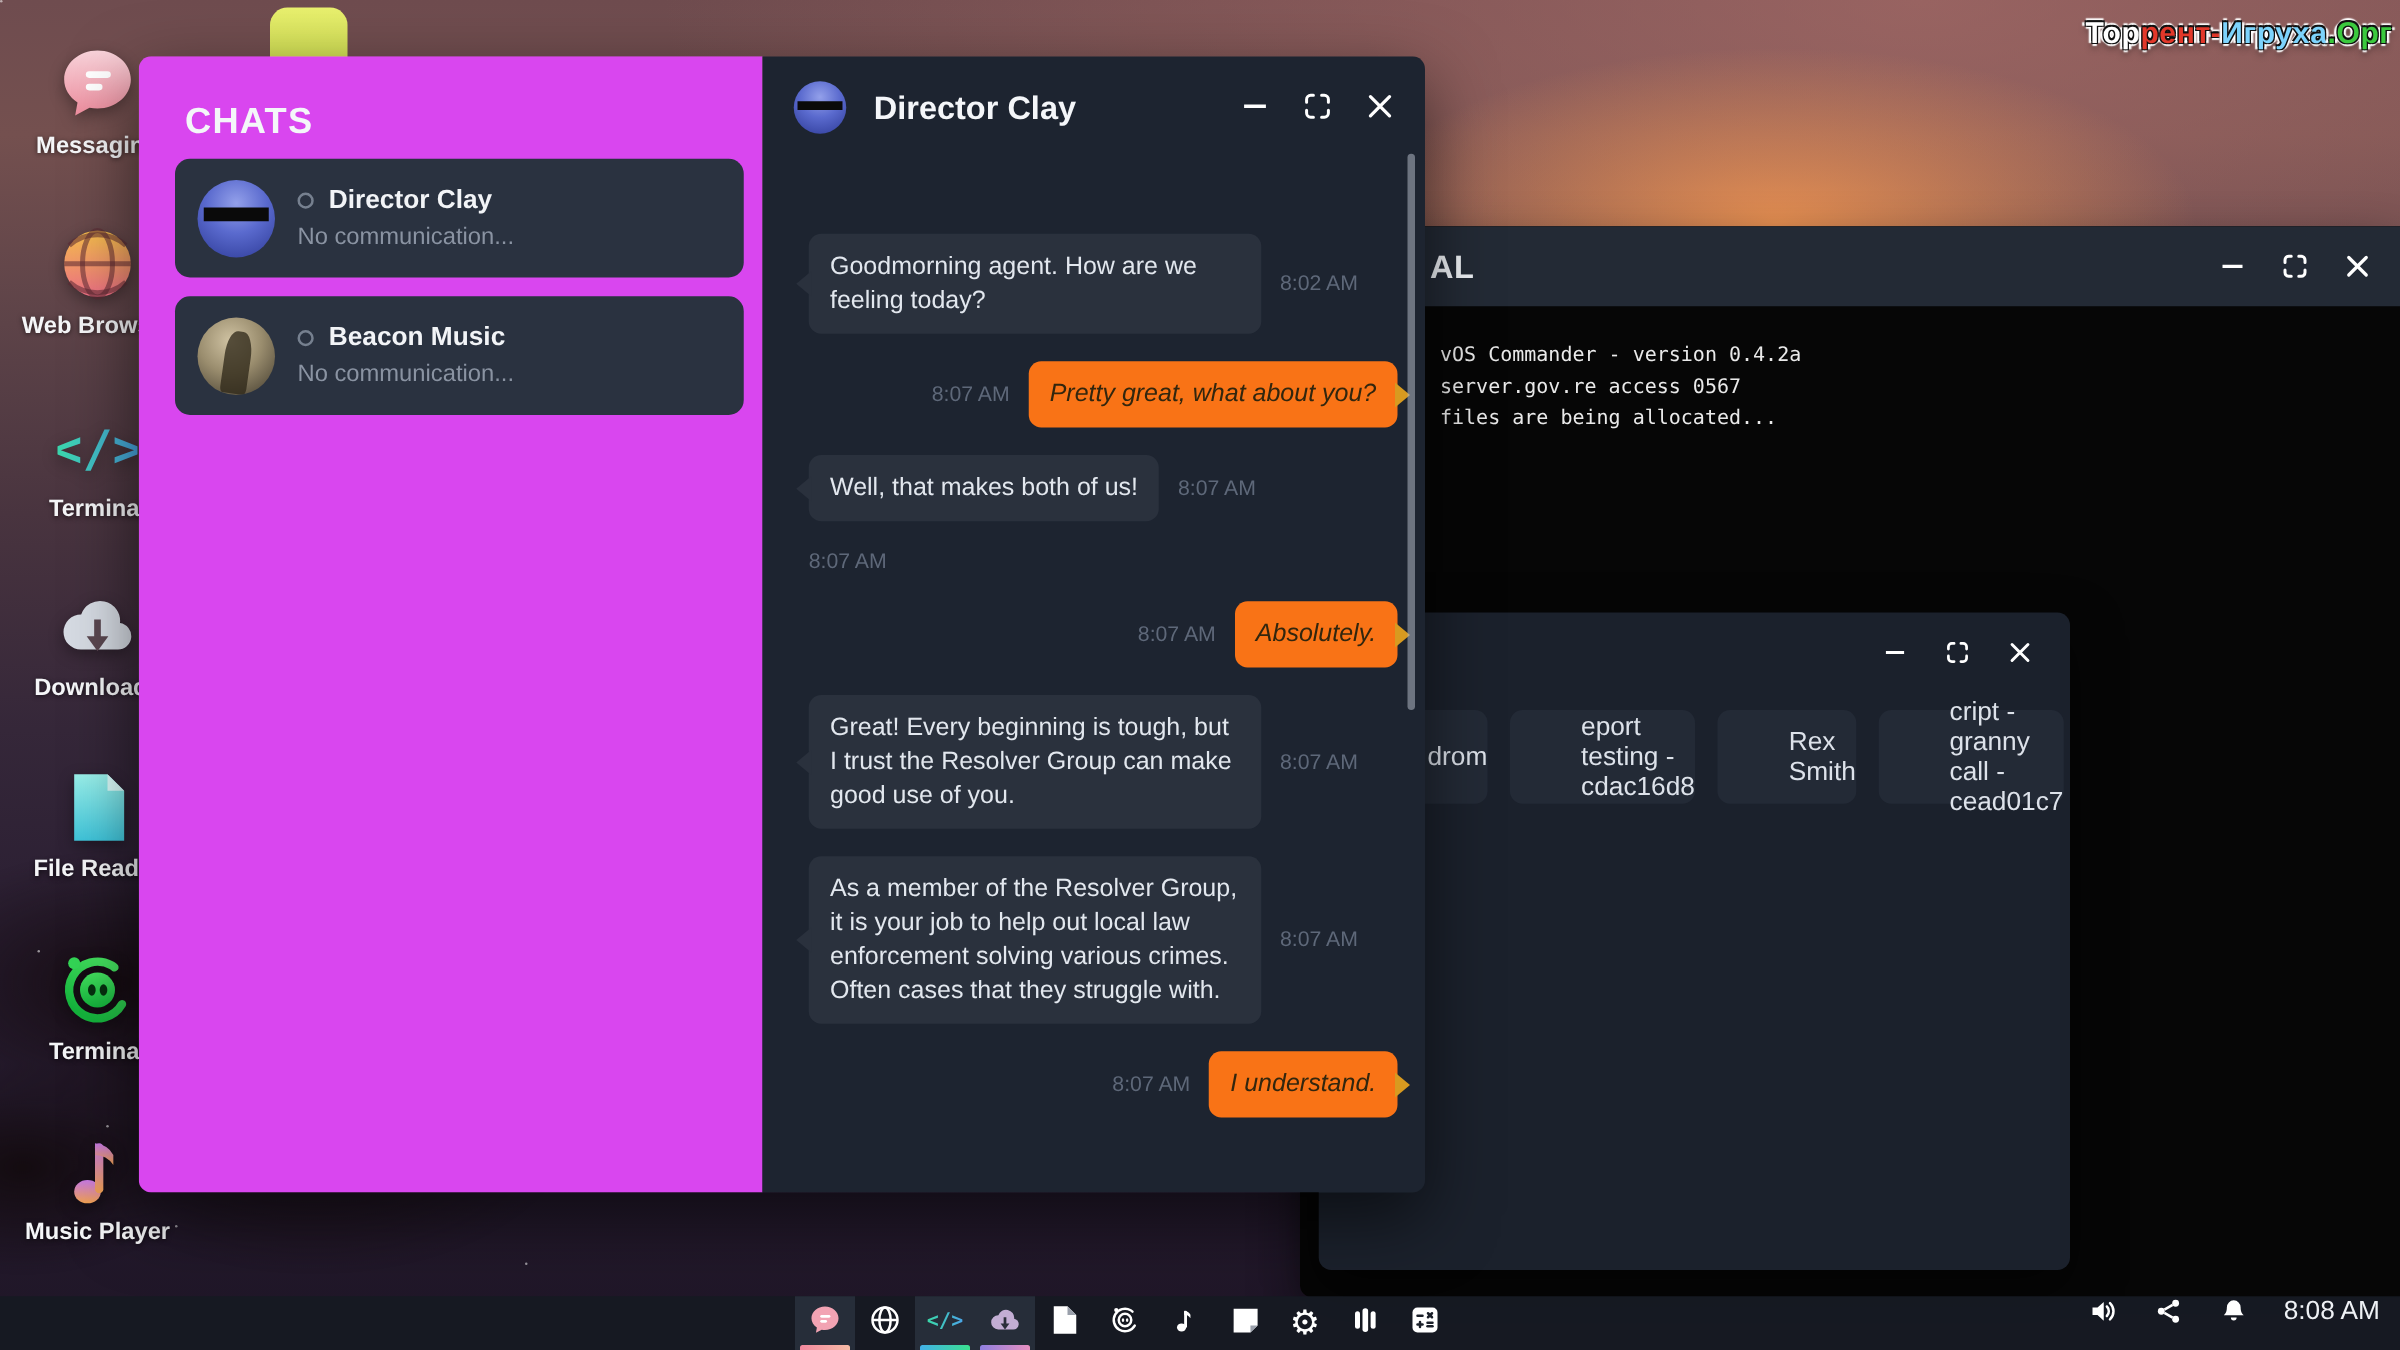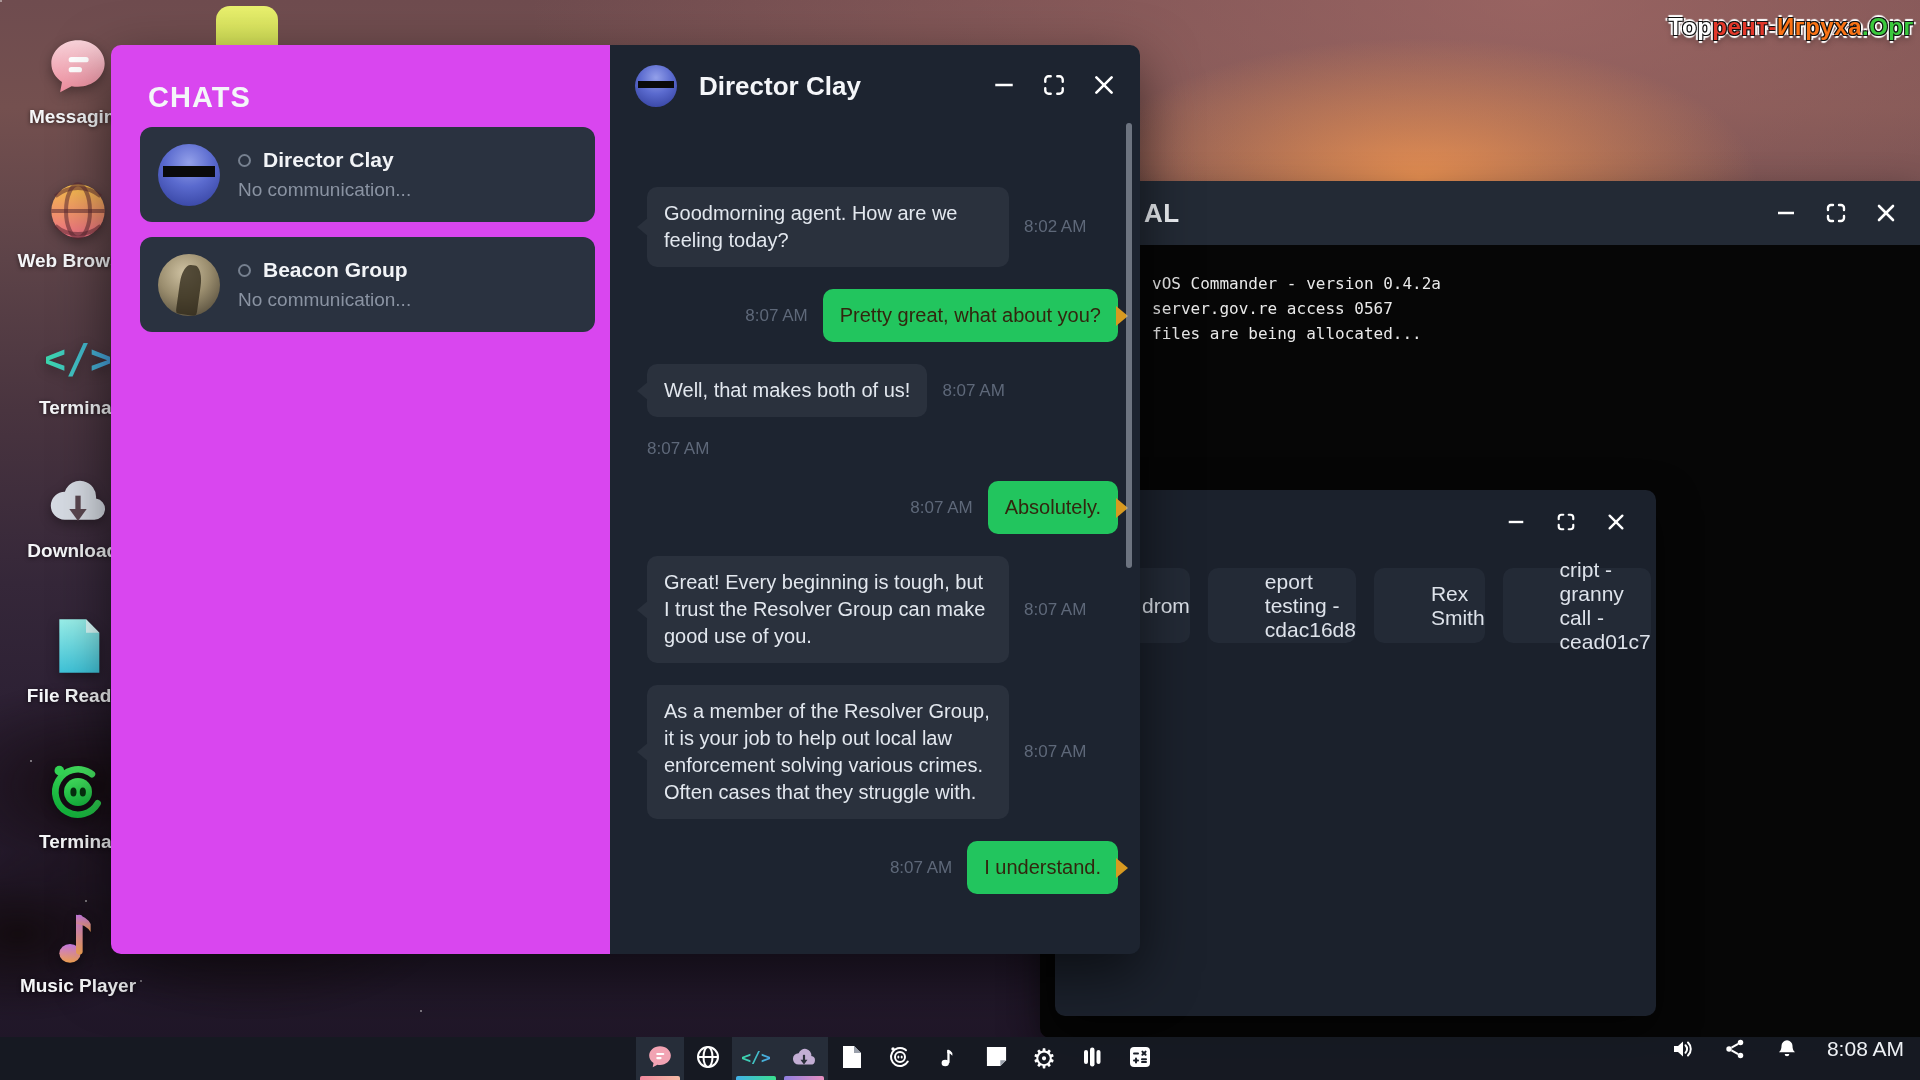--- a/index.html
+++ b/index.html
@@ -82,21 +82,21 @@
   .chat-title { font-size:26px; font-weight:700; color:#f4f6f9; }
   .chat-header .winbtns { margin-left:auto; padding-top:8px; }
   .messages { position:absolute; left:0; right:0; top:118px; bottom:0; overflow:hidden;
     padding:24px 22px 0 37px; display:flex; flex-direction:column; gap:22px; }
   .mrow { display:flex; align-items:center; gap:15px; }
   .mrow.out { justify-content:flex-end; }
   .bubble { position:relative; padding:13px 17px; border-radius:10px; font-size:20px; line-height:27px; }
   .mrow.in .bubble { background:#2a313d; color:#e2e7ee; max-width:362px; }
   .mrow.in .bubble::before { content:''; position:absolute; left:-10px; top:50%; transform:translateY(-50%);
     border-top:10px solid transparent; border-bottom:10px solid transparent; border-right:12px solid #2a313d; }
-  .mrow.out .bubble { background:#22c55e; color:#32260e; }
+  .mrow.out .bubble { background:#f97316; color:#32260e;font-style:italic; }
   .mrow.out .bubble::after { content:''; position:absolute; right:-10px; top:50%; transform:translateY(-50%);
     border-top:10px solid transparent; border-bottom:10px solid transparent; border-left:12px solid #d89a20; }
   .mtime { font-size:17px; color:#5e6879; white-space:nowrap; }
   .chat-scrollbar { position:absolute; right:8px; top:78px; width:6px; height:445px; border-radius:3px;
     background:#aeb6c2; opacity:.55; z-index:5; cursor:pointer; }
 
   
   .taskbar { position:absolute; left:0; bottom:0; width:1920px; height:43px; background:rgba(22,26,34,.96); z-index:6;
     display:flex; align-items:center; }
   .tb-apps { position:absolute; left:636px; top:0; height:43px; display:flex; }
@@ -318,21 +318,21 @@
             <span class="cc-name">Director Clay</span>
           </span>
           <span class="cc-preview">No communication...</span>
         </span>
       </div>
       <div class="chat-card">
         <span class="avatar big beacon"></span>
         <span class="cc-text">
           <span class="cc-namerow">
             <span class="status-dot"></span>
-            <span class="cc-name">Beacon Group</span>
+            <span class="cc-name">Beacon Music</span>
           </span>
           <span class="cc-preview">No communication...</span>
         </span>
       </div>
     </div>
   </div>
 
   <div class="chat-panel">
     <div class="chat-header">
       <span class="hgroup">
@@ -519,14 +519,14 @@
         <svg width="22" height="22" viewBox="0 0 24 24">
           <path fill="#fff" d="M12 2.5a6 6 0 0 1 6 6c0 4.4 1.6 6 2.7 7H3.3c1.1-1 2.7-2.6 2.7-7a6 6 0 0 1 6-6z"></path>
           <path fill="#fff" d="M9.5 17.5h5a2.5 2.5 0 0 1-5 0z"></path>
         </svg>
       </span>
     <span class="tray-time">8:08 AM</span>
   </div>
 </div>
 
 <div class="watermark">
-  <span style="color:#ffffff">Тор</span><span style="color:#e2382a">рент-</span><span style="color:#f97316">Игруха</span><span style="color:#3bc93e">.Орг</span>
+  <span style="color:#ffffff">Тор</span><span style="color:#e2382a">рент-</span><span style="color:#7dd3fc">Игруха</span><span style="color:#3bc93e">.Орг</span>
 </div>
 
 </body></html>

